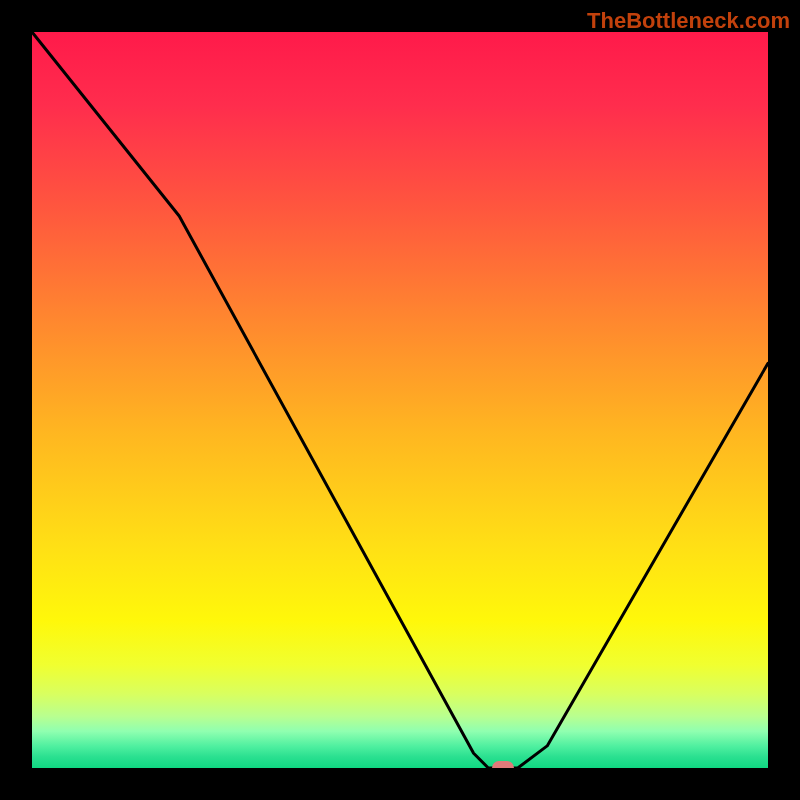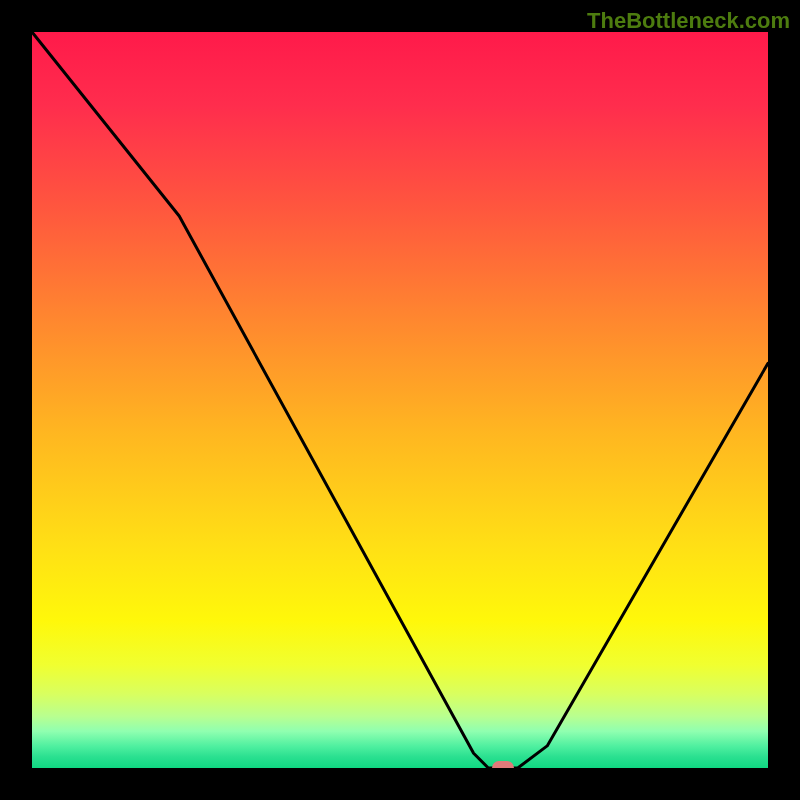--- a/index.html
+++ b/index.html
@@ -14,21 +14,21 @@
   .outer {
     width: 800px;
     height: 800px;
     background: #000;
     position: relative;
   }
   .watermark {
     position: absolute;
     top: 8px;
     right: 10px;
-    color: #4d7c0f;
+    color: #c2410c;
     font-size: 22px;
     font-weight: 600;
     z-index: 10;
   }
   .plot-area {
     position: absolute;
     left: 32px;
     top: 32px;
     width: 736px;
     height: 736px;

